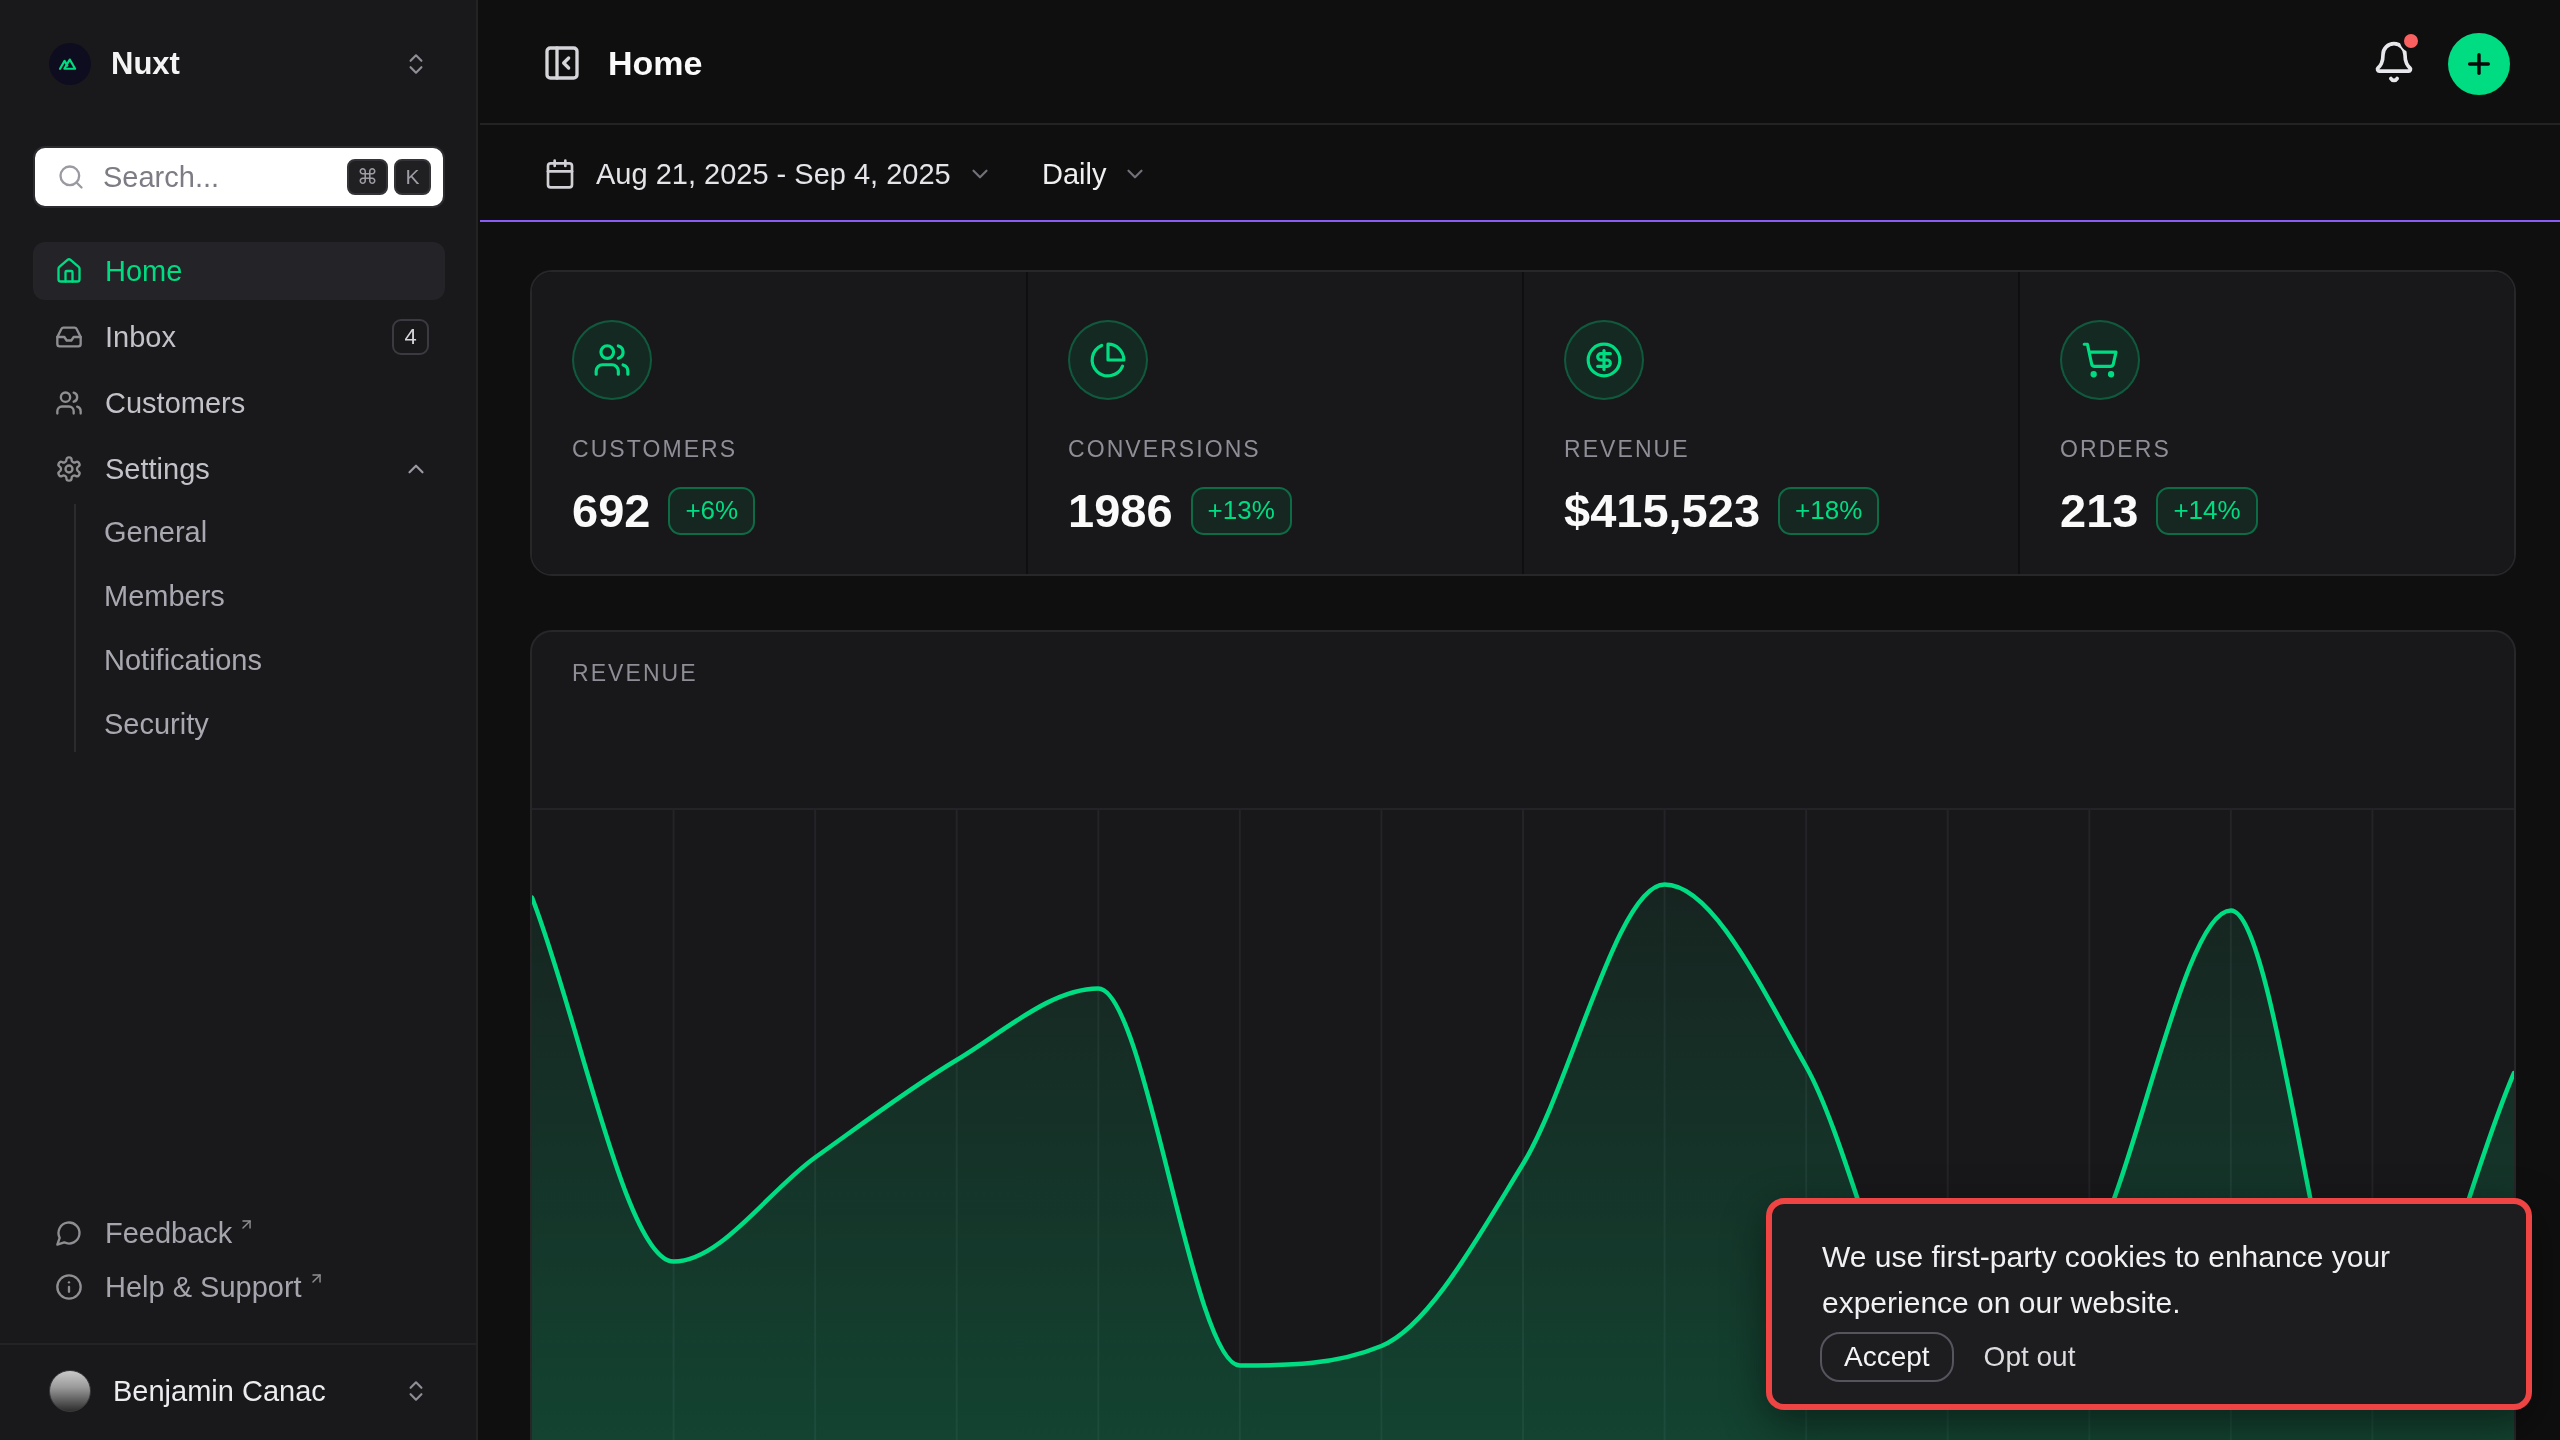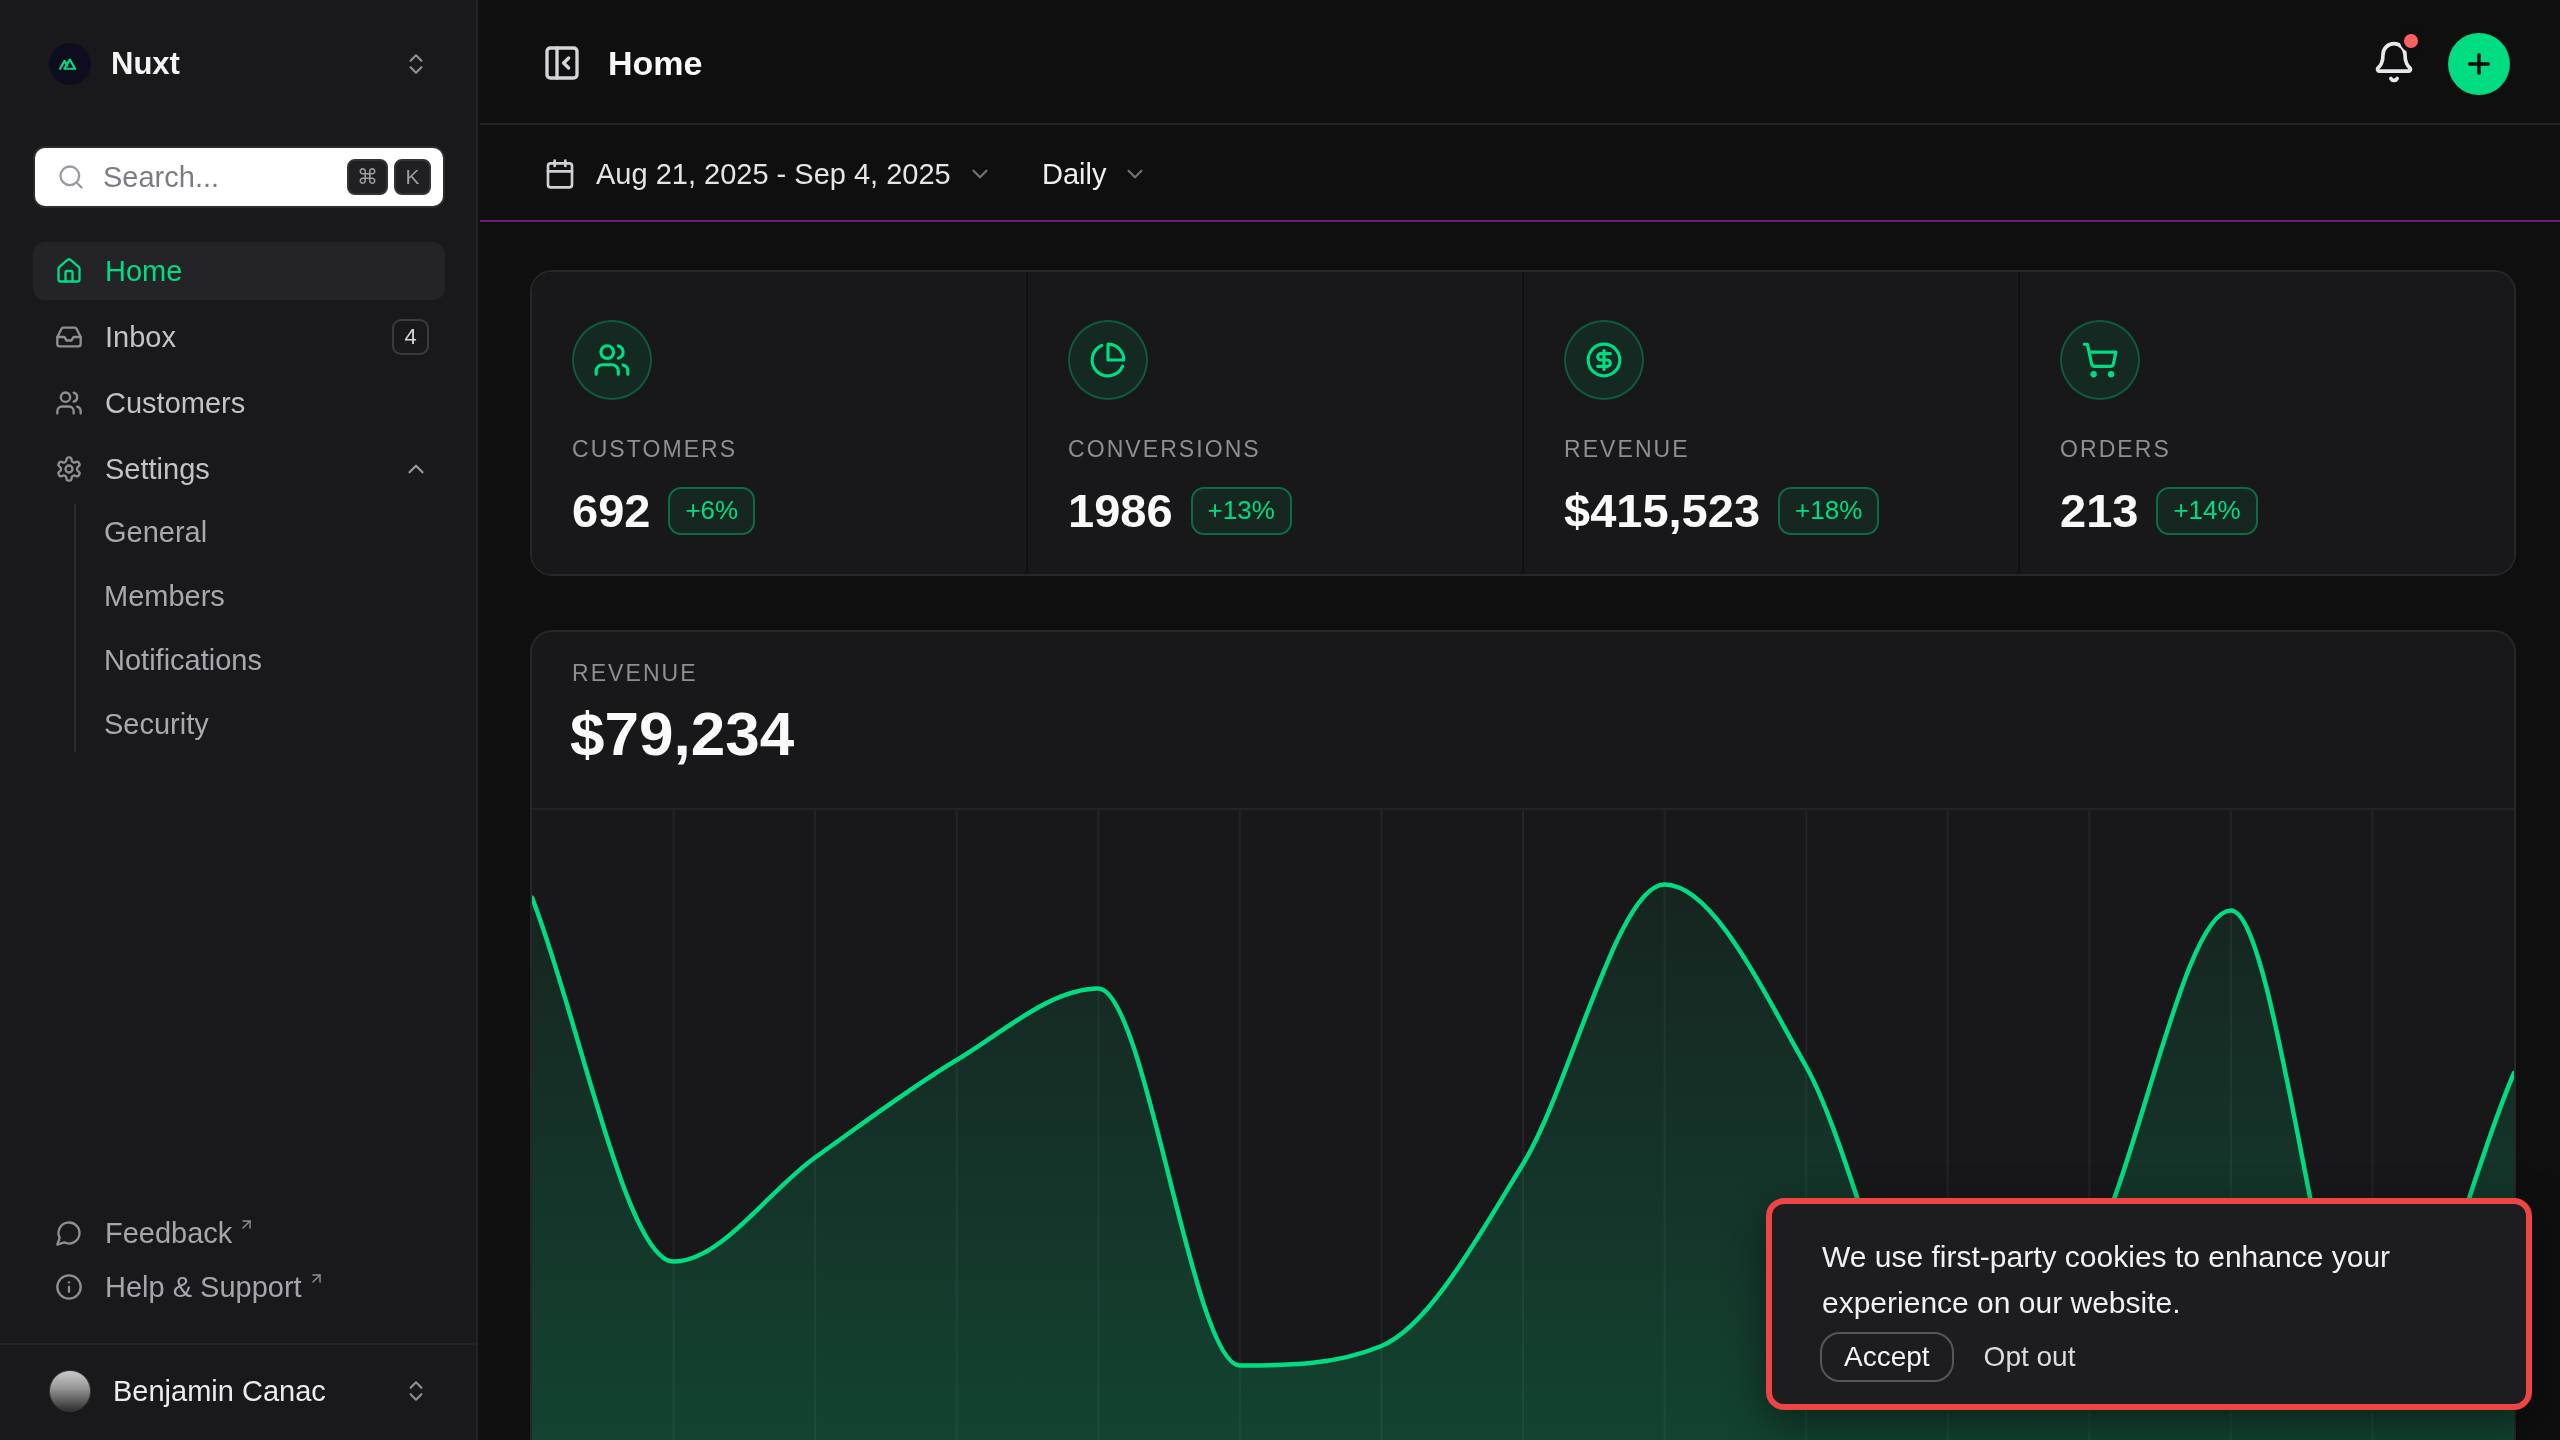--- a/index.html
+++ b/index.html
@@ -47,21 +47,21 @@
 
   
   .main-header { position:absolute; left:480px; top:0; width:2080px; height:125px; border-bottom:2px solid #232326; }
   .panel-btn { position:absolute; left:62px; top:43px; width:40px; height:40px; color:#d6d6da; cursor:pointer; }
   .page-title { position:absolute; left:128px; top:44px; font-size:34px; font-weight:600; color:#fafafa; }
   .bell-btn { position:absolute; left:1892px; top:40px; width:44px; height:44px; color:#e8e8ec; cursor:pointer; }
   .bell-chip { position:absolute; left:1920px; top:30px; width:22px; height:22px; border-radius:50%; border:4px solid #0f0f10; }
   .plus-btn { position:absolute; left:1968px; top:33px; width:62px; height:62px; border-radius:50%; display:flex; align-items:center; justify-content:center; color:#0a0a0a; cursor:pointer; }
 
   
-  .subheader { position:absolute; left:480px; top:125px; width:2080px; height:97px; border-bottom:2px solid #701a75; }
+  .subheader { position:absolute; left:480px; top:125px; width:2080px; height:97px; border-bottom:2px solid #8b5cf6; }
   .range-btn { position:absolute; left:52px; top:18px; height:62px; display:flex; align-items:center; cursor:pointer; border-radius:10px; padding:0 12px; }
   .range-btn .cal { color:#d0d0d5; display:flex; }
   .range-text { margin-left:20px; font-size:29px; font-weight:500; color:#e4e4e9; }
   .range-btn .chev, .daily-btn .chev { margin-left:16px; color:#71717a; display:flex; }
   .daily-btn { position:absolute; left:550px; top:18px; height:62px; display:flex; align-items:center; cursor:pointer; border-radius:10px; padding:0 12px; }
   .daily-text { font-size:29px; font-weight:500; color:#f0f0f2; }
 
   
   .stats { position:absolute; left:530px; top:270px; width:1986px; height:306px; border:2px solid #27272a; border-radius:22px; overflow:hidden; background:#0f0f10; display:grid; grid-template-columns:1fr 1fr 1fr 1fr; gap:2px; }
   .stat-cell { background:#18181a; padding:48px 0 0 40px; cursor:pointer; }
@@ -329,21 +329,20 @@
       <div class="stat-label">ORDERS</div>
       <div class="stat-value-row">
         <span class="stat-value">213</span>
         <span class="stat-badge">+14%</span>
       </div>
     </div>
   </section>
 
   <section class="revenue-card">
     <div class="rev-label">REVENUE</div>
-    <div class="rev-value">$79,234</div>
     <div class="plot">
       <svg id="chart-svg" width="1982" height="634" viewBox="0 0 1982 634">
           <defs>
             <linearGradient id="areaGrad" x1="0" y1="0" x2="0" y2="634" gradientUnits="userSpaceOnUse">
               <stop offset="0" stop-color="#00dc82" stop-opacity="0.04"></stop>
               <stop offset="1" stop-color="#00dc82" stop-opacity="0.22"></stop>
             </linearGradient>
           </defs>
           <line x1="0" x2="1982" y1="1" y2="1" stroke="#242428" stroke-width="2"></line>
           <line x1="141.57142857142858" x2="141.57142857142858" y1="0" y2="634" stroke="#242428" stroke-width="2"></line>

